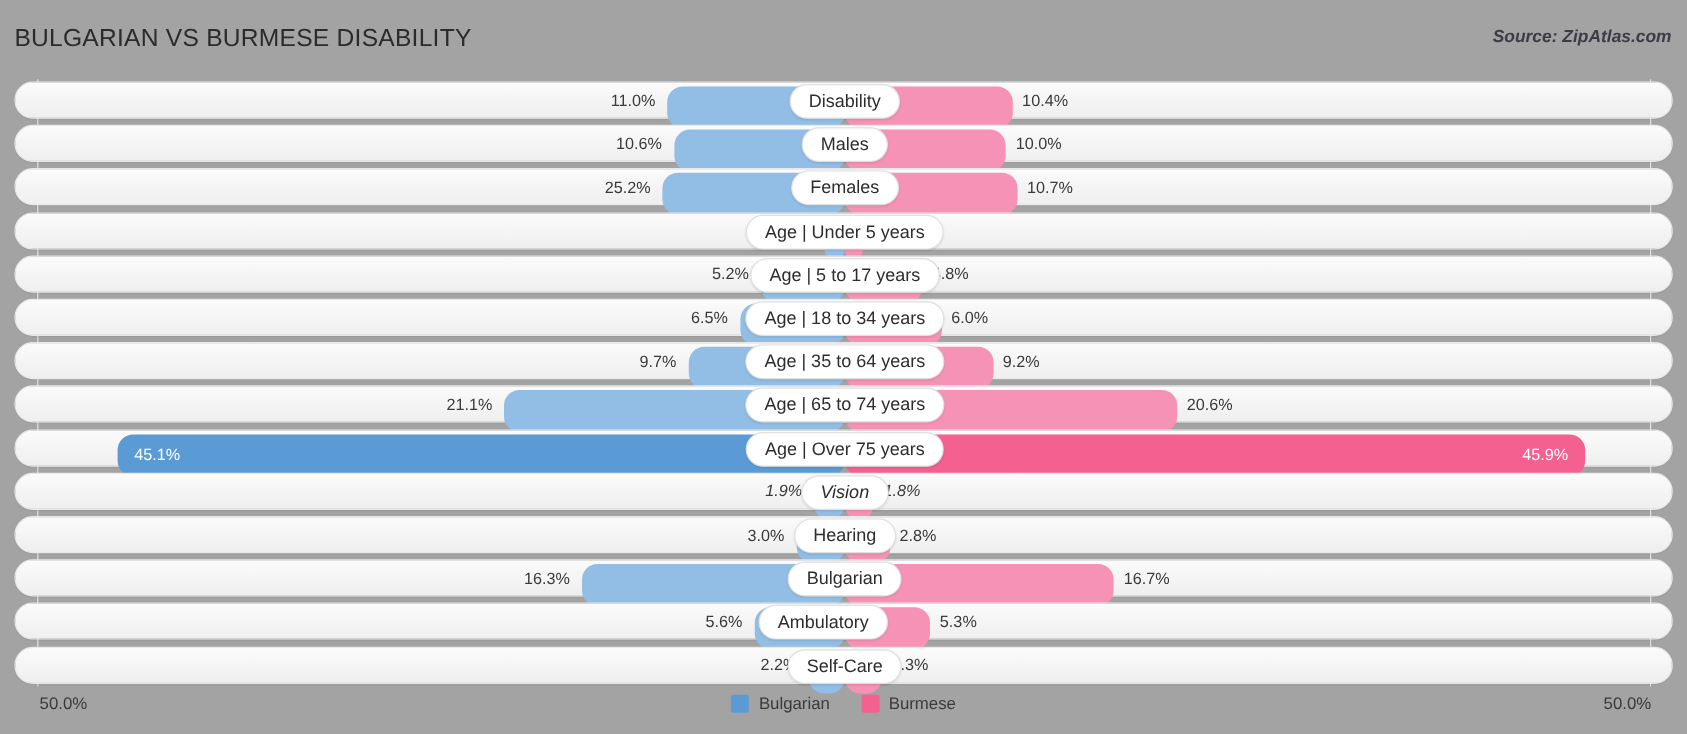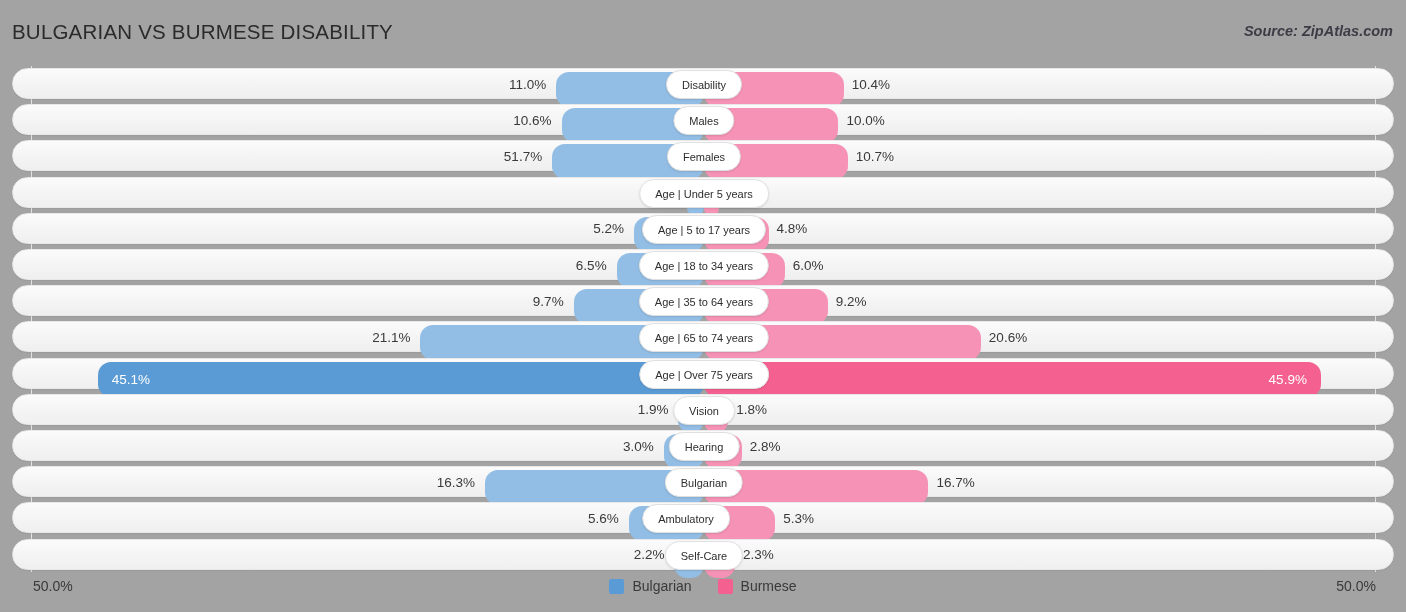--- a/index.html
+++ b/index.html
@@ -95,21 +95,21 @@
 
   .cat-pill {
     position: absolute;
     top: 1px;
     height: 29px;
     line-height: 28px;
     background: #ffffff;
     border: 1px solid #e0e0e0;
     border-radius: 15px;
     padding: 0 15px;
-    font-size: 11px;
+    font-size: 15px;
     color: #2d2d2d;
     white-space: nowrap;
     transform: translateX(-50%);
     box-shadow: 0 1px 2px rgba(0,0,0,0.10);
   }
 
   
   #footer {
     position: absolute;
     left: 0; right: 0;
@@ -168,21 +168,21 @@
         <div class="row" style="top: 38.2px;">
           <div class="bar bar-left" style="left: 548.536px; width: 142.464px; background: rgb(146, 189, 228);"></div>
           <div class="bar bar-right" style="left: 691px; width: 134.4px; background: rgb(246, 146, 181);"></div>
           <div class="val val-left" style="right: 841.464px;">10.6%</div>
           <div class="val val-right" style="left: 833.4px;">10.0%</div>
           <div class="cat-pill" style="left: 691px;">Males</div>
         </div>
         <div class="row" style="top: 74.4px;">
           <div class="bar bar-left" style="left: 539.128px; width: 151.872px; background: rgb(146, 189, 228);"></div>
           <div class="bar bar-right" style="left: 691px; width: 143.808px; background: rgb(246, 146, 181);"></div>
-          <div class="val val-left" style="right: 850.872px;">51.7%</div>
+          <div class="val val-left" style="right: 850.872px;">25.2%</div>
           <div class="val val-right" style="left: 842.808px;">10.7%</div>
           <div class="cat-pill" style="left: 691px;">Females</div>
         </div>
         <div class="row" style="top: 110.6px;">
           <div class="bar bar-left" style="left: 673.528px; width: 17.472px; background: rgb(146, 189, 228);"></div>
           <div class="bar bar-right" style="left: 691px; width: 14.784px; background: rgb(246, 146, 181);"></div>
           <div class="val val-left" style="right: 716.472px;">1.3%</div>
           <div class="val val-right" style="left: 713.784px;">1.1%</div>
           <div class="cat-pill" style="left: 691px;">Age | Under 5 years</div>
         </div>
@@ -216,21 +216,21 @@
         </div>
         <div class="row" style="top: 291.6px;">
           <div class="bar bar-left" style="left: 84.856px; width: 606.144px; background: rgb(91, 155, 213);">
             <span class="bar-inner-label">45.1%</span>
           </div>
           <div class="bar bar-right" style="left: 691px; width: 616.896px; background: rgb(244, 96, 143);">
             <span class="bar-inner-label">45.9%</span>
           </div>
           <div class="cat-pill" style="left: 691px;">Age | Over 75 years</div>
         </div>
-        <div class="row" style="top: 327.8px;">
+        <div class="row" style="top: 327.8px; font-style: italic;">
           <div class="bar bar-left" style="left: 665.464px; width: 25.536px; background: rgb(146, 189, 228);"></div>
           <div class="bar bar-right" style="left: 691px; width: 24.192px; background: rgb(246, 146, 181);"></div>
           <div class="val val-left" style="right: 724.536px;">1.9%</div>
           <div class="val val-right" style="left: 723.192px;">1.8%</div>
           <div class="cat-pill" style="left: 691px;">Vision</div>
         </div>
         <div class="row" style="top: 364px;">
           <div class="bar bar-left" style="left: 650.68px; width: 40.32px; background: rgb(146, 189, 228);"></div>
           <div class="bar bar-right" style="left: 691px; width: 37.632px; background: rgb(246, 146, 181);"></div>
           <div class="val val-left" style="right: 739.32px;">3.0%</div>

